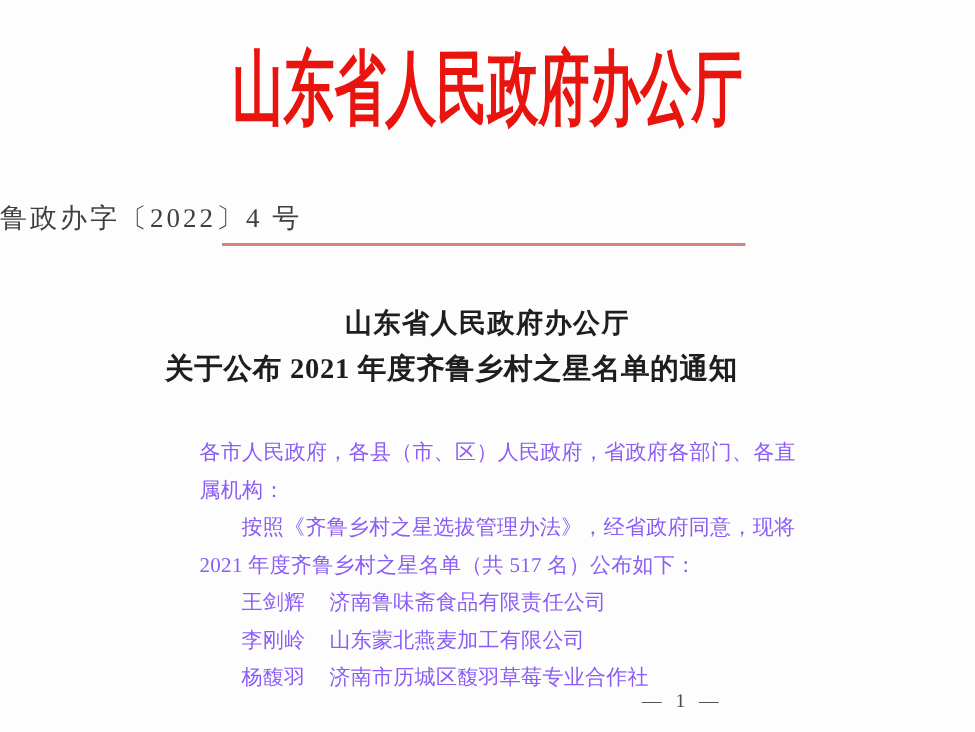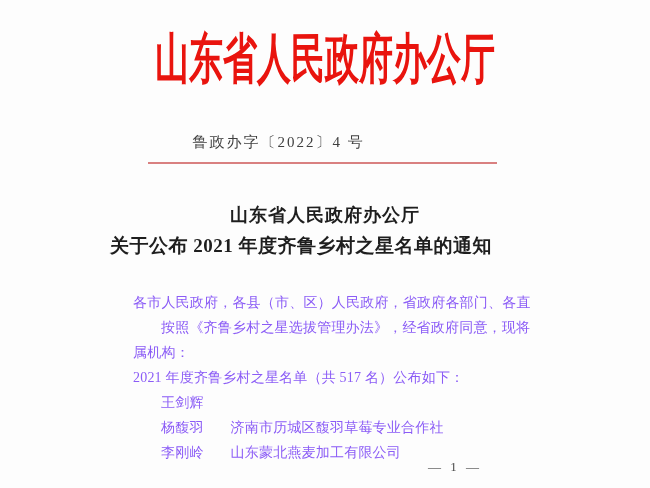--- a/index.html
+++ b/index.html
@@ -34,22 +34,22 @@
     transform-origin: 50% 50%;
     color: #e9140e;
     font-family: "Liberation Serif", "DejaVu Serif", serif;
   }
   
   .doc-number {
     position: absolute;
     top: 133px;
     left: 0;
     width: 557px;
-    text-align: center;
-    font-size: 15px;
+    text-align: left;
+    font-size: 18px;
     letter-spacing: 2px;
     color: #3f3f3f;
   }
   
   .red-rule {
     position: absolute;
     top: 162px;
     left: 148px;
     width: 349px;
     height: 2px;
@@ -91,21 +91,21 @@
   .body-line {
     height: 25px;
     line-height: 25px;
     white-space: nowrap;
   }
   .indent {
     text-indent: 28px;
   }
   .roster-row {
     display: flex;
-    column-gap: 27px;
+    column-gap: 16px;
     padding-left: 28px;
     height: 25px;
     line-height: 25px;
     white-space: nowrap;
   }
   
   .page-number {
     position: absolute;
     top: 459px;
     left: 428px;
@@ -127,32 +127,33 @@
   <div class="doc-number">鲁政办字〔2022〕4 号</div>
 
   <div class="red-rule" style="background-color: rgb(217, 128, 128);"></div>
 
   <div class="doc-title-1">山东省人民政府办公厅</div>
 
   <div class="doc-title-2">关于公布 2021 年度齐鲁乡村之星名单的通知</div>
 
   <div class="body-block">
     <div class="body-line">各市人民政府，各县（市、区）人民政府，省政府各部门、各直</div>
+    <div class="body-line">属机构：</div>
     <div class="body-line indent">按照《齐鲁乡村之星选拔管理办法》，经省政府同意，现将</div>
-    <div class="body-line">属机构：</div>
     <div class="body-line">2021 年度齐鲁乡村之星名单（共 517 名）公布如下：</div>
 
     <div class="roster-row">
       <span>王剑辉</span>
+      <span>济南鲁味斋食品有限责任公司</span>
+    </div>
+    <div class="roster-row">
+      <span>李刚岭</span>
+      <span>山东蒙北燕麦加工有限公司</span>
     </div>
     <div class="roster-row">
       <span>杨馥羽</span>
       <span>济南市历城区馥羽草莓专业合作社</span>
-    </div>
-    <div class="roster-row">
-      <span>李刚岭</span>
-      <span>山东蒙北燕麦加工有限公司</span>
     </div>
   </div>
 
   <div class="page-number">— 1 —</div>
 
 </div>
 
 </body></html>

